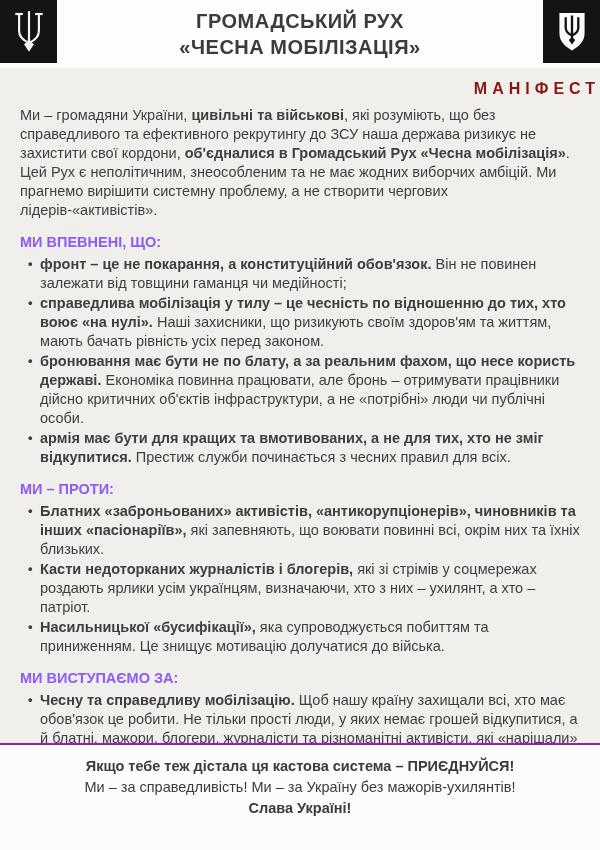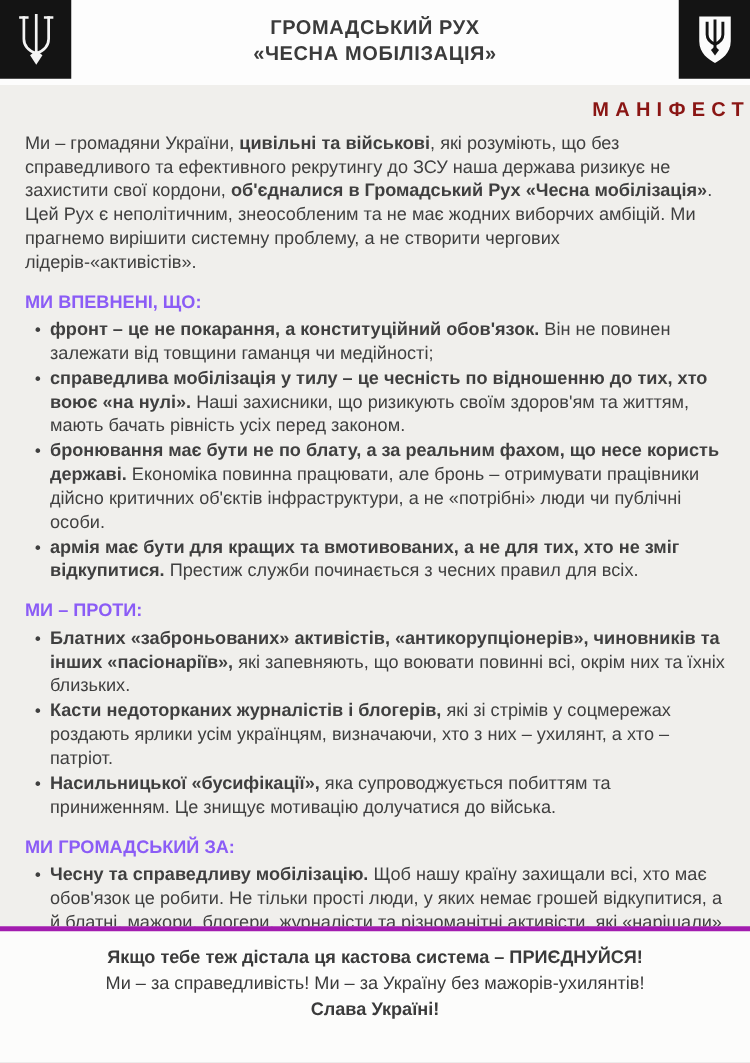--- a/index.html
+++ b/index.html
@@ -13,21 +13,21 @@
     height:68px;background:#fdfdfd;position:relative;
     display:flex;align-items:center;justify-content:center;
   }
   .emblem{
     position:absolute;top:0;width:57px;height:63px;background:#141414;
     display:flex;align-items:center;justify-content:center;
   }
   .emblem.left{left:0;}
   .emblem.right{right:0;}
   .title{
-    text-align:center;font-weight:bold;font-size:16px;line-height:1.3;
+    text-align:center;font-weight:bold;font-size:20px;line-height:1.3;
     color:#3b3b3b;letter-spacing:.5px;
   }
   .manifest{
     text-align:right;color:#8a1614;font-weight:bold;font-size:16px;
     letter-spacing:5px;padding:12px 0 8px;text-indent:5px;
   }
   .content{padding:0 20px;font-size:14.5px;line-height:19px;}
   .intro{margin:0;}
   .b{font-weight:bold;}
   .section-heading{
@@ -35,21 +35,21 @@
     margin:13px 0 3px;line-height:19px;
   }
   ul.bullets{margin:0;padding:0 0 0 20px;list-style:none;}
   ul.bullets li{position:relative;margin:0 0 1px;}
   ul.bullets li::before{
     content:"\2022";position:absolute;left:-12px;top:-1px;
     font-size:13px;font-weight:bold;color:#3f3f3f;
   }
   .footer{
     position:absolute;left:0;right:0;bottom:0;height:94px;
-    background:#fcfcfb;border-top:4px solid #a21caf;
+    background:#fcfcfb;border-top:2px solid #a21caf;
     text-align:center;padding-top:11px;font-size:14.5px;line-height:21px;
     color:#3b3b3b;
   }
 </style>
 </head>
 <body>
 
 <div class="page">
 
   <div class="header">
@@ -93,21 +93,21 @@
           <li><span class="b">справедлива мобілізація у тилу – це чесність по відношенню до тих, хто воює «на нулі».</span><span> Наші захисники, що ризикують своїм здоров'ям та життям, мають бачать рівність усіх перед законом.</span></li>
           <li><span class="b">бронювання має бути не по блату, а за реальним фахом, що несе користь державі.</span><span> Економіка повинна працювати, але бронь – отримувати працівники дійсно критичних об'єктів інфраструктури, а не «потрібні» люди чи публічні особи.</span></li>
           <li><span class="b">армія має бути для кращих та вмотивованих, а не для тих, хто не зміг відкупитися.</span><span> Престиж служби починається з чесних правил для всіх.</span></li>
         </ul>
         <div class="section-heading">МИ – ПРОТИ:</div>
         <ul class="bullets">
           <li><span class="b">Блатних «заброньованих» активістів, «антикорупціонерів», чиновників та інших «пасіонаріїв»,</span><span> які запевняють, що воювати повинні всі, окрім них та їхніх близьких.</span></li>
           <li><span class="b">Касти недоторканих журналістів і блогерів,</span><span> які зі стрімів у соцмережах роздають ярлики усім українцям, визначаючи, хто з них – ухилянт, а хто – патріот.</span></li>
           <li><span class="b">Насильницької «бусифікації»,</span><span> яка супроводжується побиттям та приниженням. Це знищує мотивацію долучатися до війська.</span></li>
         </ul>
-        <div class="section-heading">МИ ГРОМАДСЬКИЙ ЗА:</div>
+        <div class="section-heading">МИ ВИСТУПАЄМО ЗА:</div>
         <ul class="bullets">
           <li><span class="b">Чесну та справедливу мобілізацію.</span><span> Щоб нашу країну захищали всі, хто має обов'язок це робити. Не тільки прості люди, у яких немає грошей відкупитися, а й блатні, мажори, блогери, журналісти та різноманітні активісти, які «нарішали» собі бронь.</span></li>
           <li><span class="b">Прозору систему бронювання.</span><span> Щоб ніхто не міг уникнути служби за гроші, через зв'язки або привілейований статус.</span></li>
         </ul>
       </div>
   </div>
 
   <div class="footer" id="footer">
       <div class="b">Якщо тебе теж дістала ця кастова система – ПРИЄДНУЙСЯ!</div>
       <div>Ми – за справедливість! Ми – за Україну без мажорів-ухилянтів!</div>

